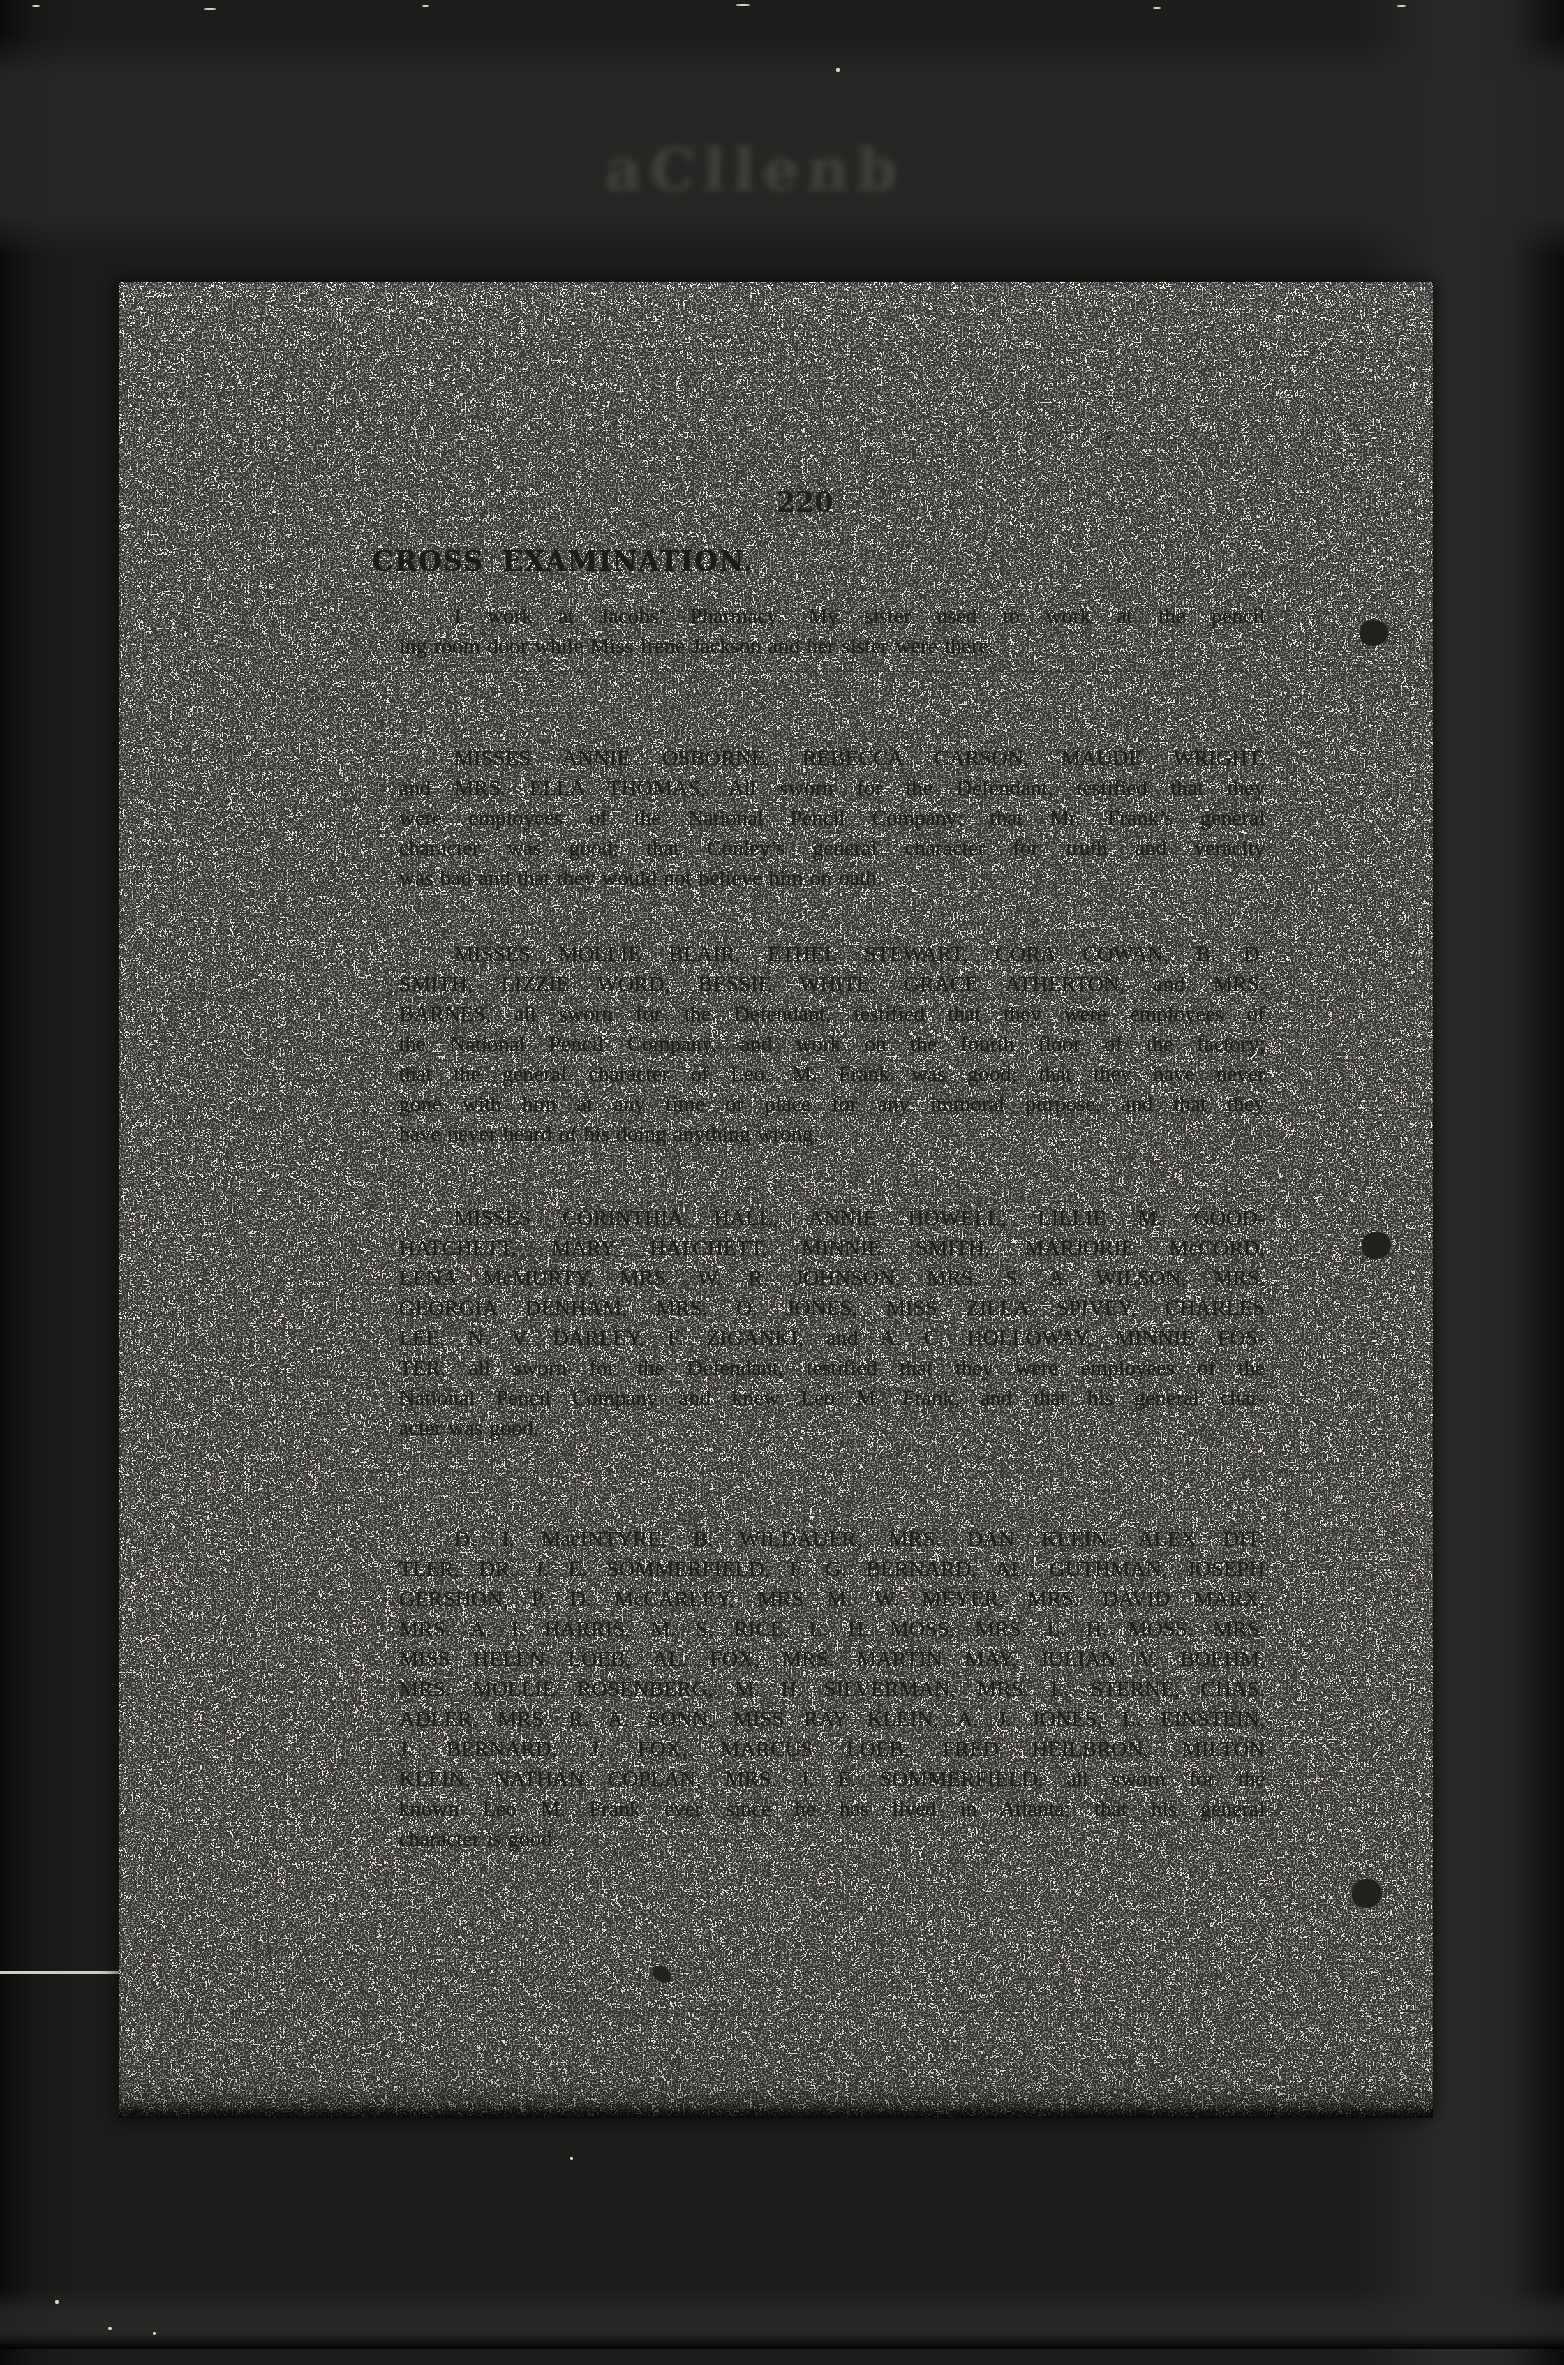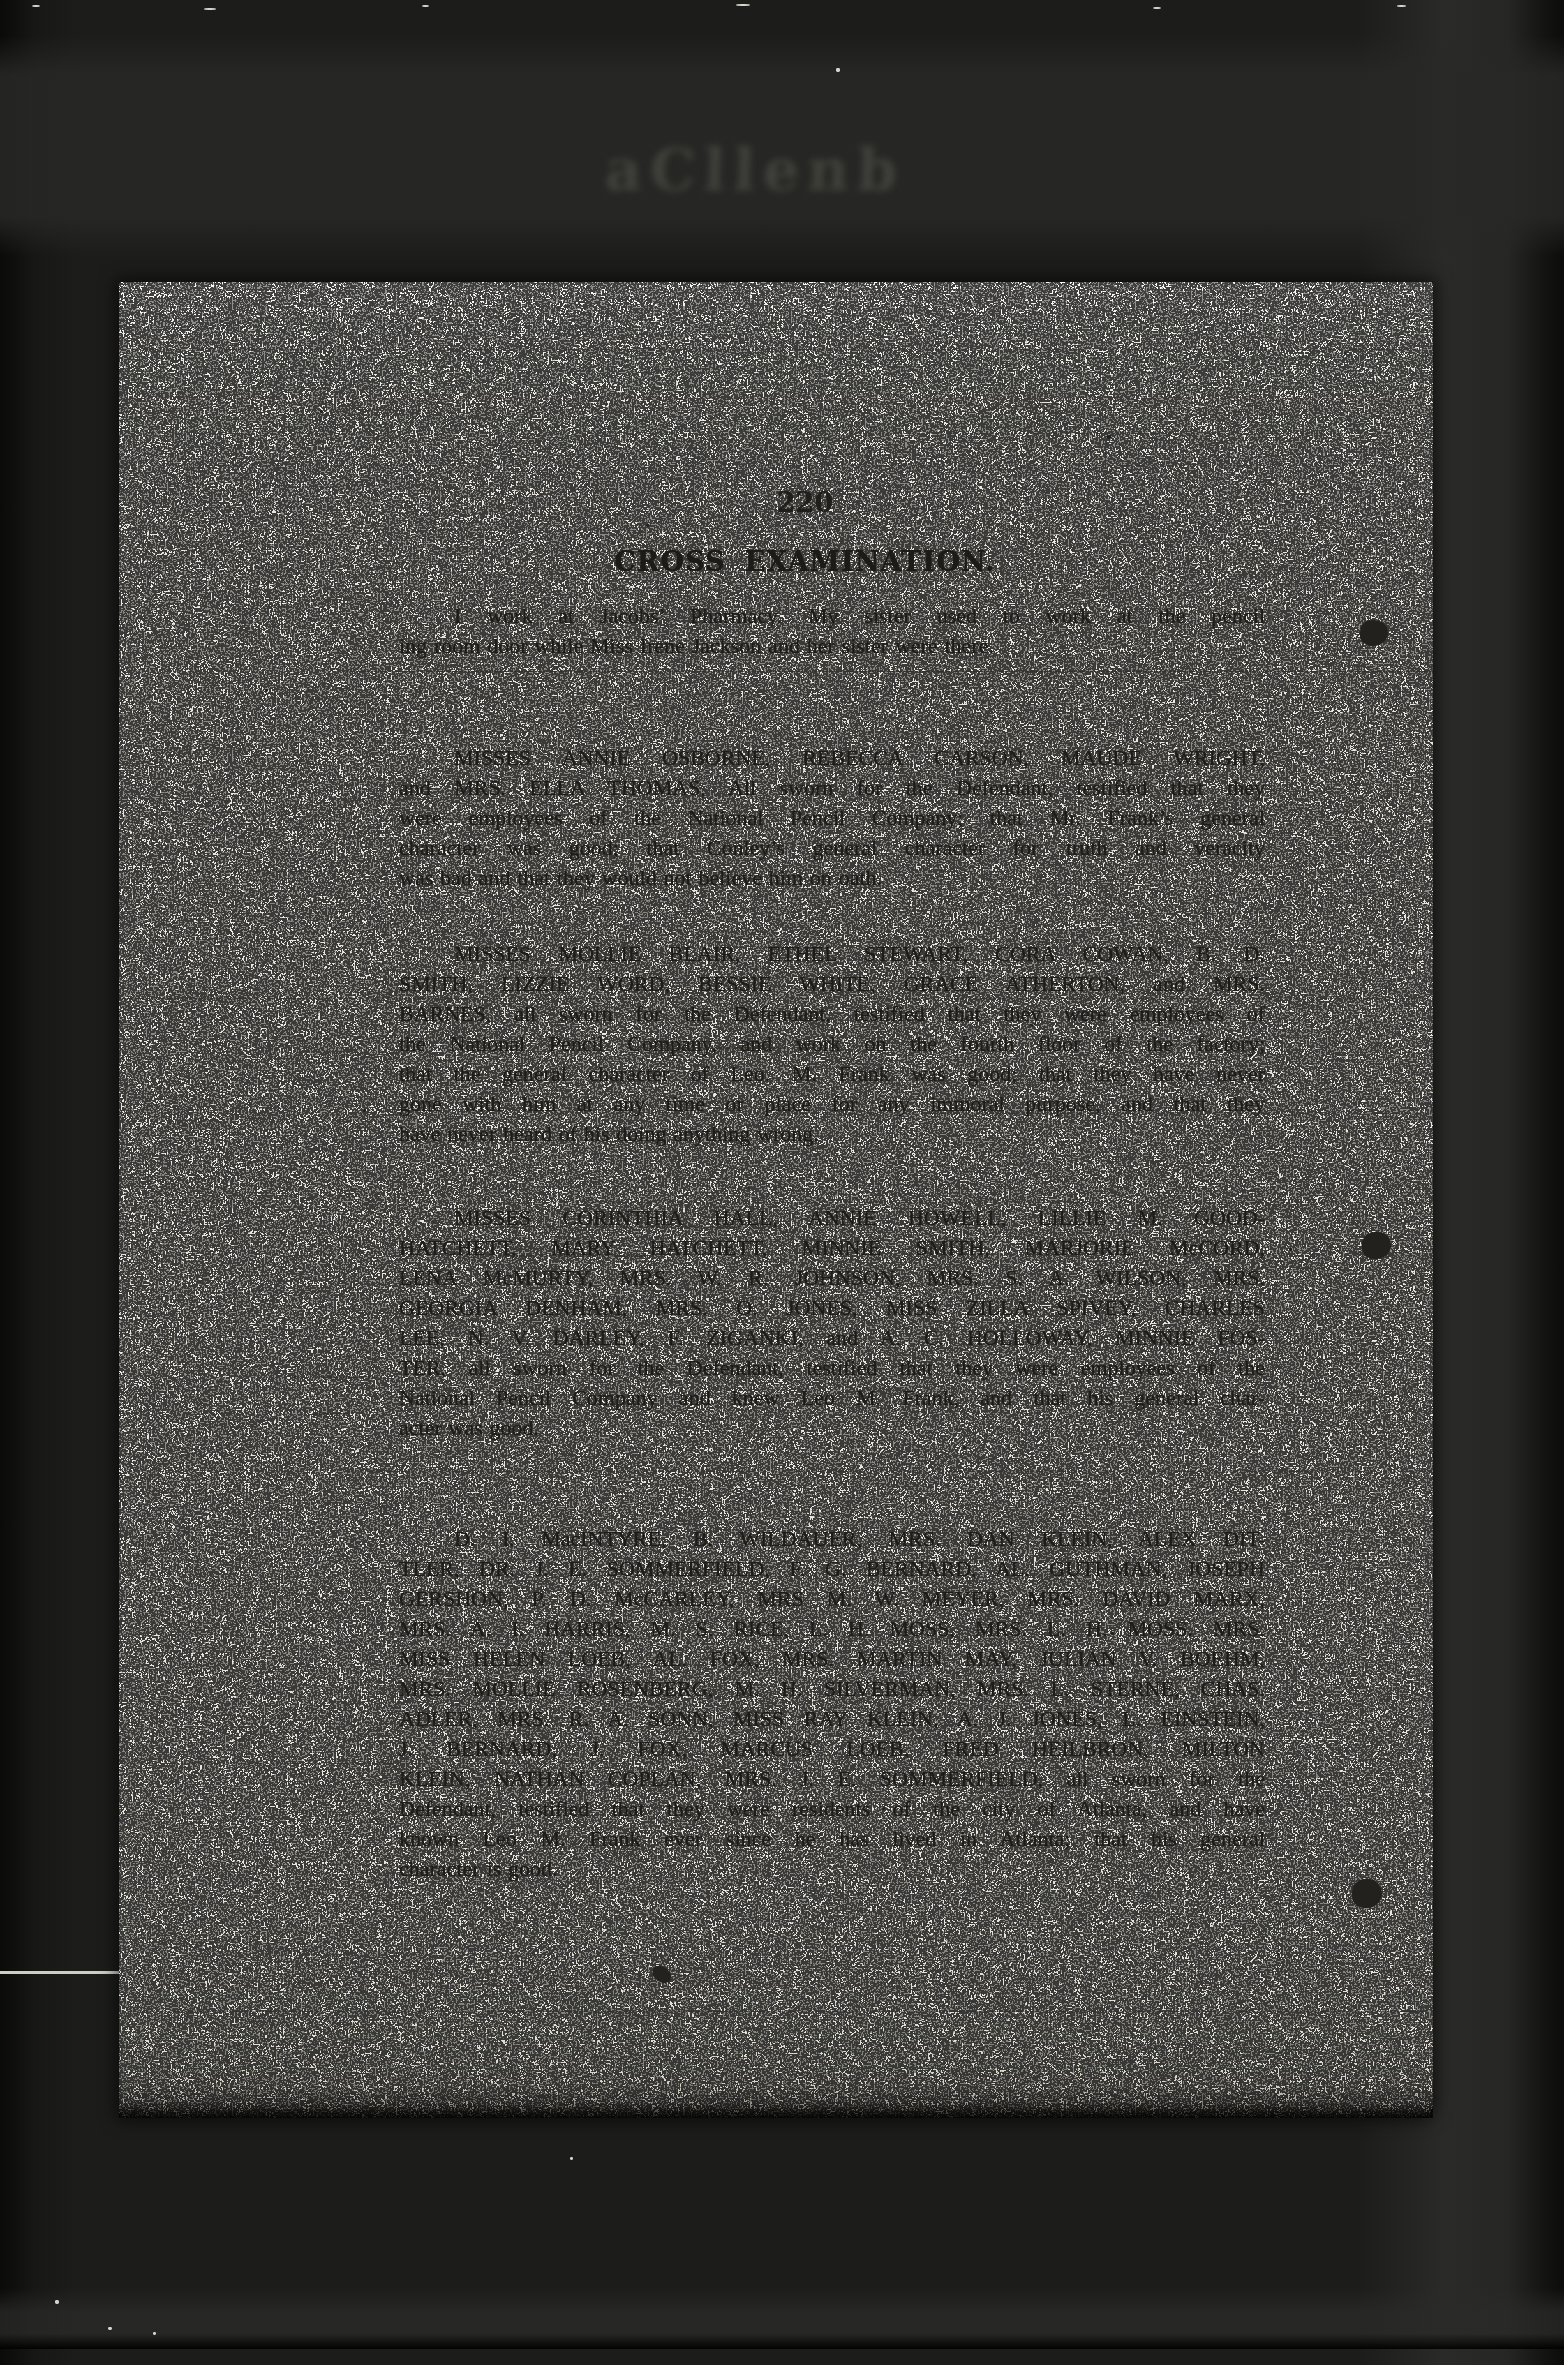--- a/index.html
+++ b/index.html
@@ -14,21 +14,21 @@
   .ghost{position:absolute;left:605px;top:135px;width:373px;height:76px;
          font-family:"DejaVu Serif",serif;font-weight:bold;font-size:57px;line-height:70px;
          color:#45453f;letter-spacing:8.1px;filter:blur(3.5px);opacity:.88;transform:skewX(-2deg);}
   
   .page{position:absolute;left:119px;top:282px;width:1314px;height:1836px;
         background:linear-gradient(180deg,#fbfaf6 0px,#f2f1ea 41px,#edece4 105px,#eae8e0 186px,#e8e6de 1601px,#e2e0d7 1758px,#d6d4ca 1804px,#9b9991 1821px,#3a3935 1831px,#191917 1836px);
         border-radius:2.3px 2.3px 15px 5.8px;box-shadow:0 0 16.3px 3.5px rgba(0,0,0,.55);}
   .pagenum{position:absolute;left:253px;top:205px;width:866px;text-align:center;
            font-family:"DejaVu Serif",serif;font-weight:bold;font-size:27px;color:#201f1b;
            text-shadow:0 0 0.6px rgba(30,30,25,.6);}
-  .heading{position:absolute;left:253px;top:264px;width:866px;text-align:center;
+  .heading{position:absolute;left:253px;top:264px;width:866px;text-align:left;
            font-family:"DejaVu Serif",serif;font-weight:bold;font-size:27px;letter-spacing:1.2px;word-spacing:8.1px;
            color:#1c1b17;text-shadow:0 0 0.6px rgba(25,25,20,.75);}
   .para{position:absolute;left:248px;width:866px;color:#1d1c18;
         font-size:22px;line-height:30px;text-shadow:0 0 0.6px rgba(25,25,20,.7);word-spacing:.06em;margin-left:32px;}
   .p1{top:319px;} .p2{top:461px;} .p3{top:657px;} .p4{top:921px;} .p5{top:1242px;}
   .line{height:30px;text-align:justify;text-align-last:justify;white-space:nowrap;}
   .line.indent{text-indent:55px;}
   .line.last{text-align-last:left;white-space:normal;}
   
   .art-line{position:absolute;height:1.2px;background:#2a2922;}
@@ -124,21 +124,20 @@
     <div class="para p5">
       <div class="line indent">D. I. MacINTYRE, B. WILDAUER, MRS. DAN KLEIN, ALEX DIT-</div>
       <div class="line">TLER, DR. J. E. SOMMERFIELD, F. G. BERNARD, AL. GUTHMAN, JOSEPH</div>
       <div class="line">GERSHON, P. D. McCARLEY, MRS M. W. MEYER, MRS. DAVID MARX,</div>
       <div class="line">MRS. A. I. HARRIS, M. S. RICE, L. H. MOSS, MRS. L. H. MOSS. MRS.</div>
       <div class="line">MISS HELEN LOEB, AL. FOX, MRS. MARTIN MAY, JULIAN V. BOEHM,</div>
       <div class="line">MRS. MOLLIE ROSENBERG, M. H. SILVERMAN, MRS. L. STERNE, CHAS.</div>
       <div class="line">ADLER, MRS. R. A. SONN, MISS RAY KLEIN, A. J. JONES, L. EINSTEIN,</div>
       <div class="line">J. BERNARD, J. FOX, MARCUS LOEB, FRED HEILBRON, MILTON</div>
       <div class="line">KLEIN, NATHAN COPLAN, MRS. J. E. SOMMERFIELD, all sworn for the</div>
-      <div class="line">Defendant, testified that they were residents of the city of Atlanta, and have</div>
       <div class="line">known Leo M. Frank ever since he has lived in Atlanta; that his general</div>
       <div class="line last">character is good.</div>
     </div>
 
     <div>
       <div class="art-line" style="left:14.6px;top:67px;width:1292px;opacity:.28;"></div>
       <div class="art-line" style="left:728px;top:151px;width:586px;opacity:.18;"></div>
       <div class="art-line" style="left:0;top:183px;width:1314px;opacity:.22;"></div>
       <div class="art-line" style="left:224px;top:389px;width:1090px;opacity:.45;"></div>
       <div class="art-line" style="left:1257px;top:453px;width:56px;opacity:.4;"></div>

